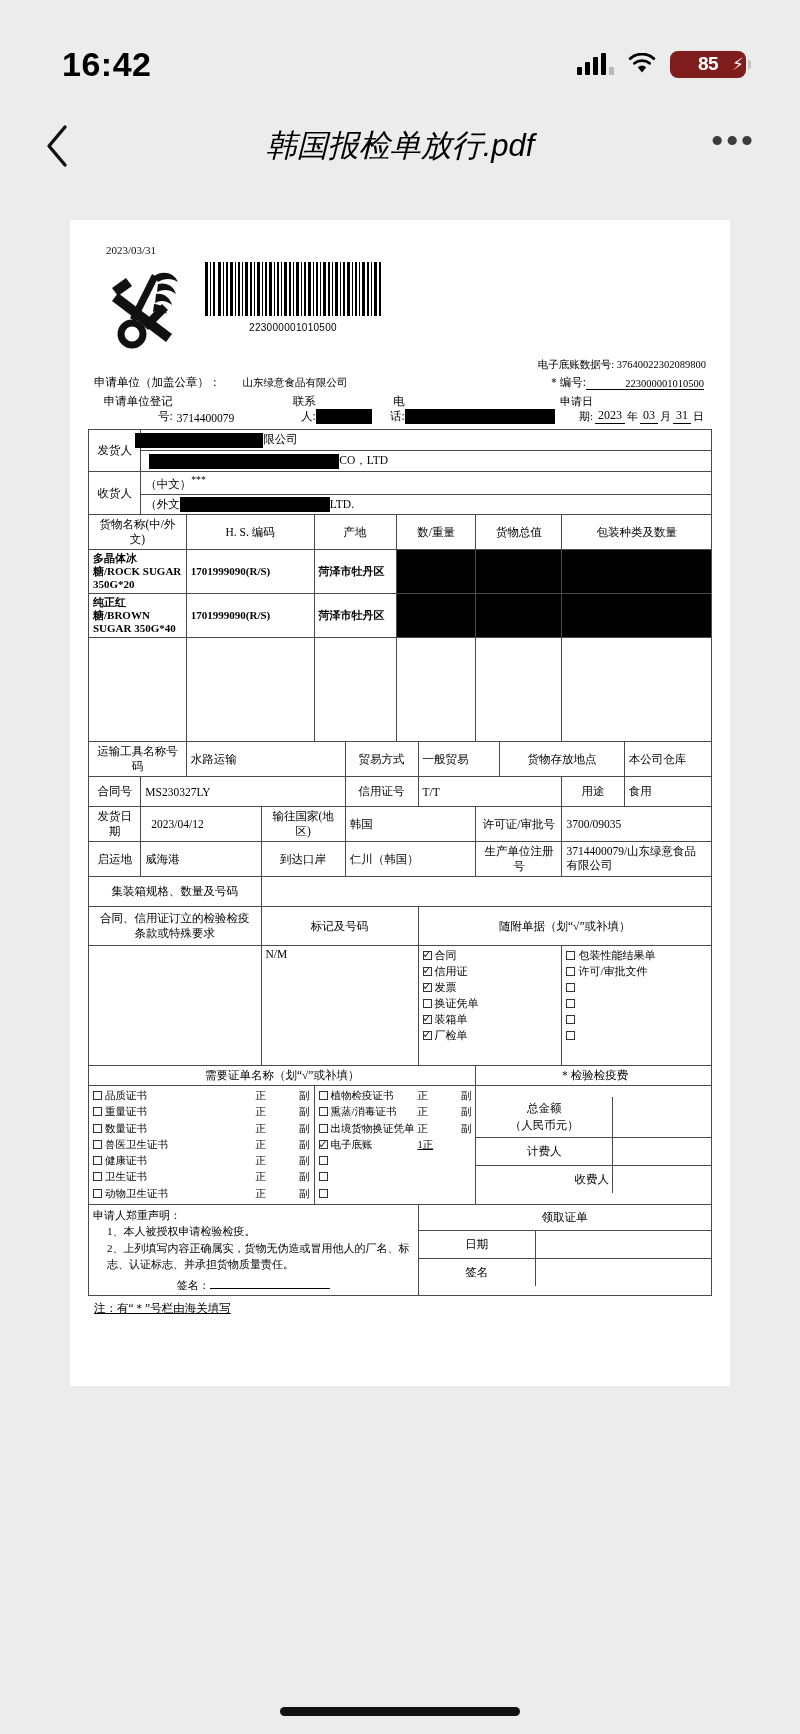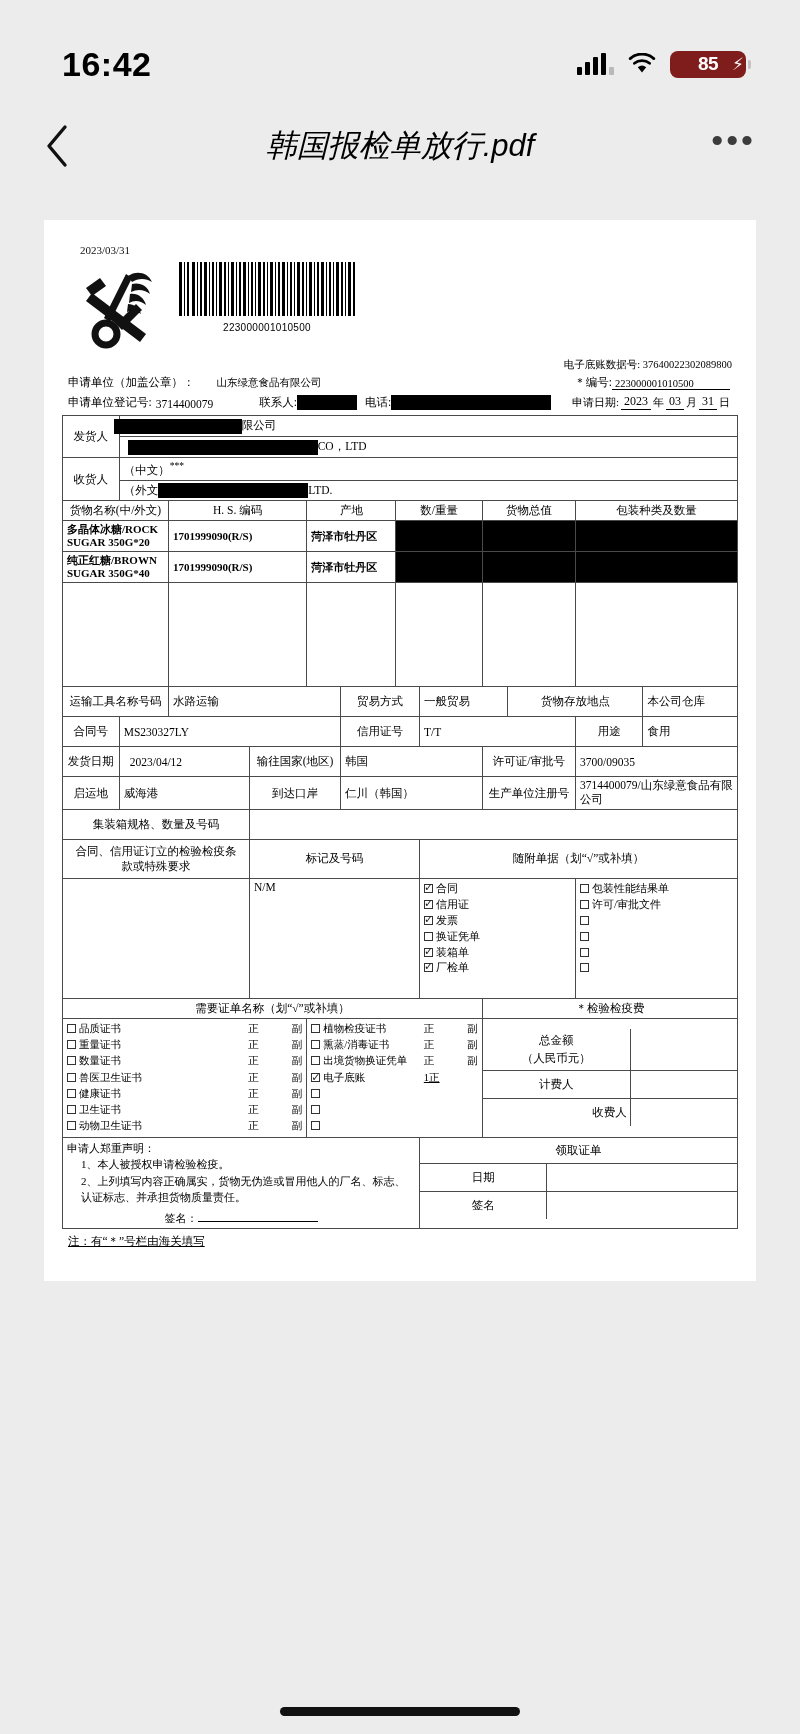--- a/index.html
+++ b/index.html
@@ -47,38 +47,38 @@
     font-size: 31px; color: #000; font-weight: 400; pointer-events: none; font-style: italic;
   }
   .nav-more {
     margin-left: auto; font-size: 34px; letter-spacing: 3px; color: #3c3c3c;
     line-height: .4; padding-bottom: 10px; cursor: pointer;
   }
 
   
   .doc-scroll { padding: 26px 0 0 0; }
   .page {
-    width: 712px; margin: 0 auto; background: #fff; padding: 18px 18px 32px 18px;
+    width: 660px; margin: 0 auto; background: #fff; padding: 18px 18px 70px 18px;
     min-height: 1040px;
   }
   .docdate { font-size: 11px; color: #111; margin: 6px 0 0 18px; font-family: "Liberation Serif", serif; }
 
   .titlerow { display: flex; align-items: flex-start; margin-top: 2px; position: relative; }
   .emblem { width: 96px; margin-left: 14px; margin-top: 2px; }
   .titles { flex: 1; text-align: center; padding-top: 18px; }
   .t1 { font-size: 21px; letter-spacing: 2px; color: #0b0b0b; font-family: "Liberation Sans", sans-serif; font-weight: 400; }
   .t2 { font-size: 21px; letter-spacing: 2px; color: #0b0b0b; margin-top: 10px; font-weight: 400; }
   .barcodewrap { width: 190px; text-align: center; margin-right: 6px; padding-top: 4px; }
   .barcode { height: 54px; width: 178px; margin: 0 auto; }
   .barcode-num { font-size: 10px; letter-spacing: .3px; margin-top: 2px; font-family: "Liberation Sans", sans-serif; }
 
   .edianum { text-align: right; font-size: 10.5px; margin: 2px 6px 0 0; font-family: "Liberation Serif", serif; }
 
   
-  .appl { font-family: "Liberation Serif", serif; font-size: 11.5px; color: #000; }
+  .appl { font-family: "Liberation Serif", serif; font-size: 11.5px; color: #000; text-align: right; }
   .appl-r1 { display: flex; align-items: flex-end; margin-top: 3px; }
   .appl-r1 .lbl { padding-left: 6px; }
   .appl-r1 .val { margin-left: 22px; font-size: 10.5px; }
   .appl-r1 .right { margin-left: auto; display: flex; align-items: flex-end; padding-right: 8px; }
   .appl-r1 .right .num { border-bottom: 1px solid #000; min-width: 118px; font-size: 10.5px; padding-left: 3px;}
   .appl-r2 { display: flex; align-items: flex-end; margin-top: 4px; position: relative; }
   .appl-r2 .lbl { padding-left: 6px; }
   .appl-r2 .c2 { margin-left: 46px; }
   .appl-r2 .c3 { margin-left: 80px; }
   .appl-r2 .right { margin-left: auto; padding-right: 8px; display: flex; align-items: flex-end; gap: 2px; }

